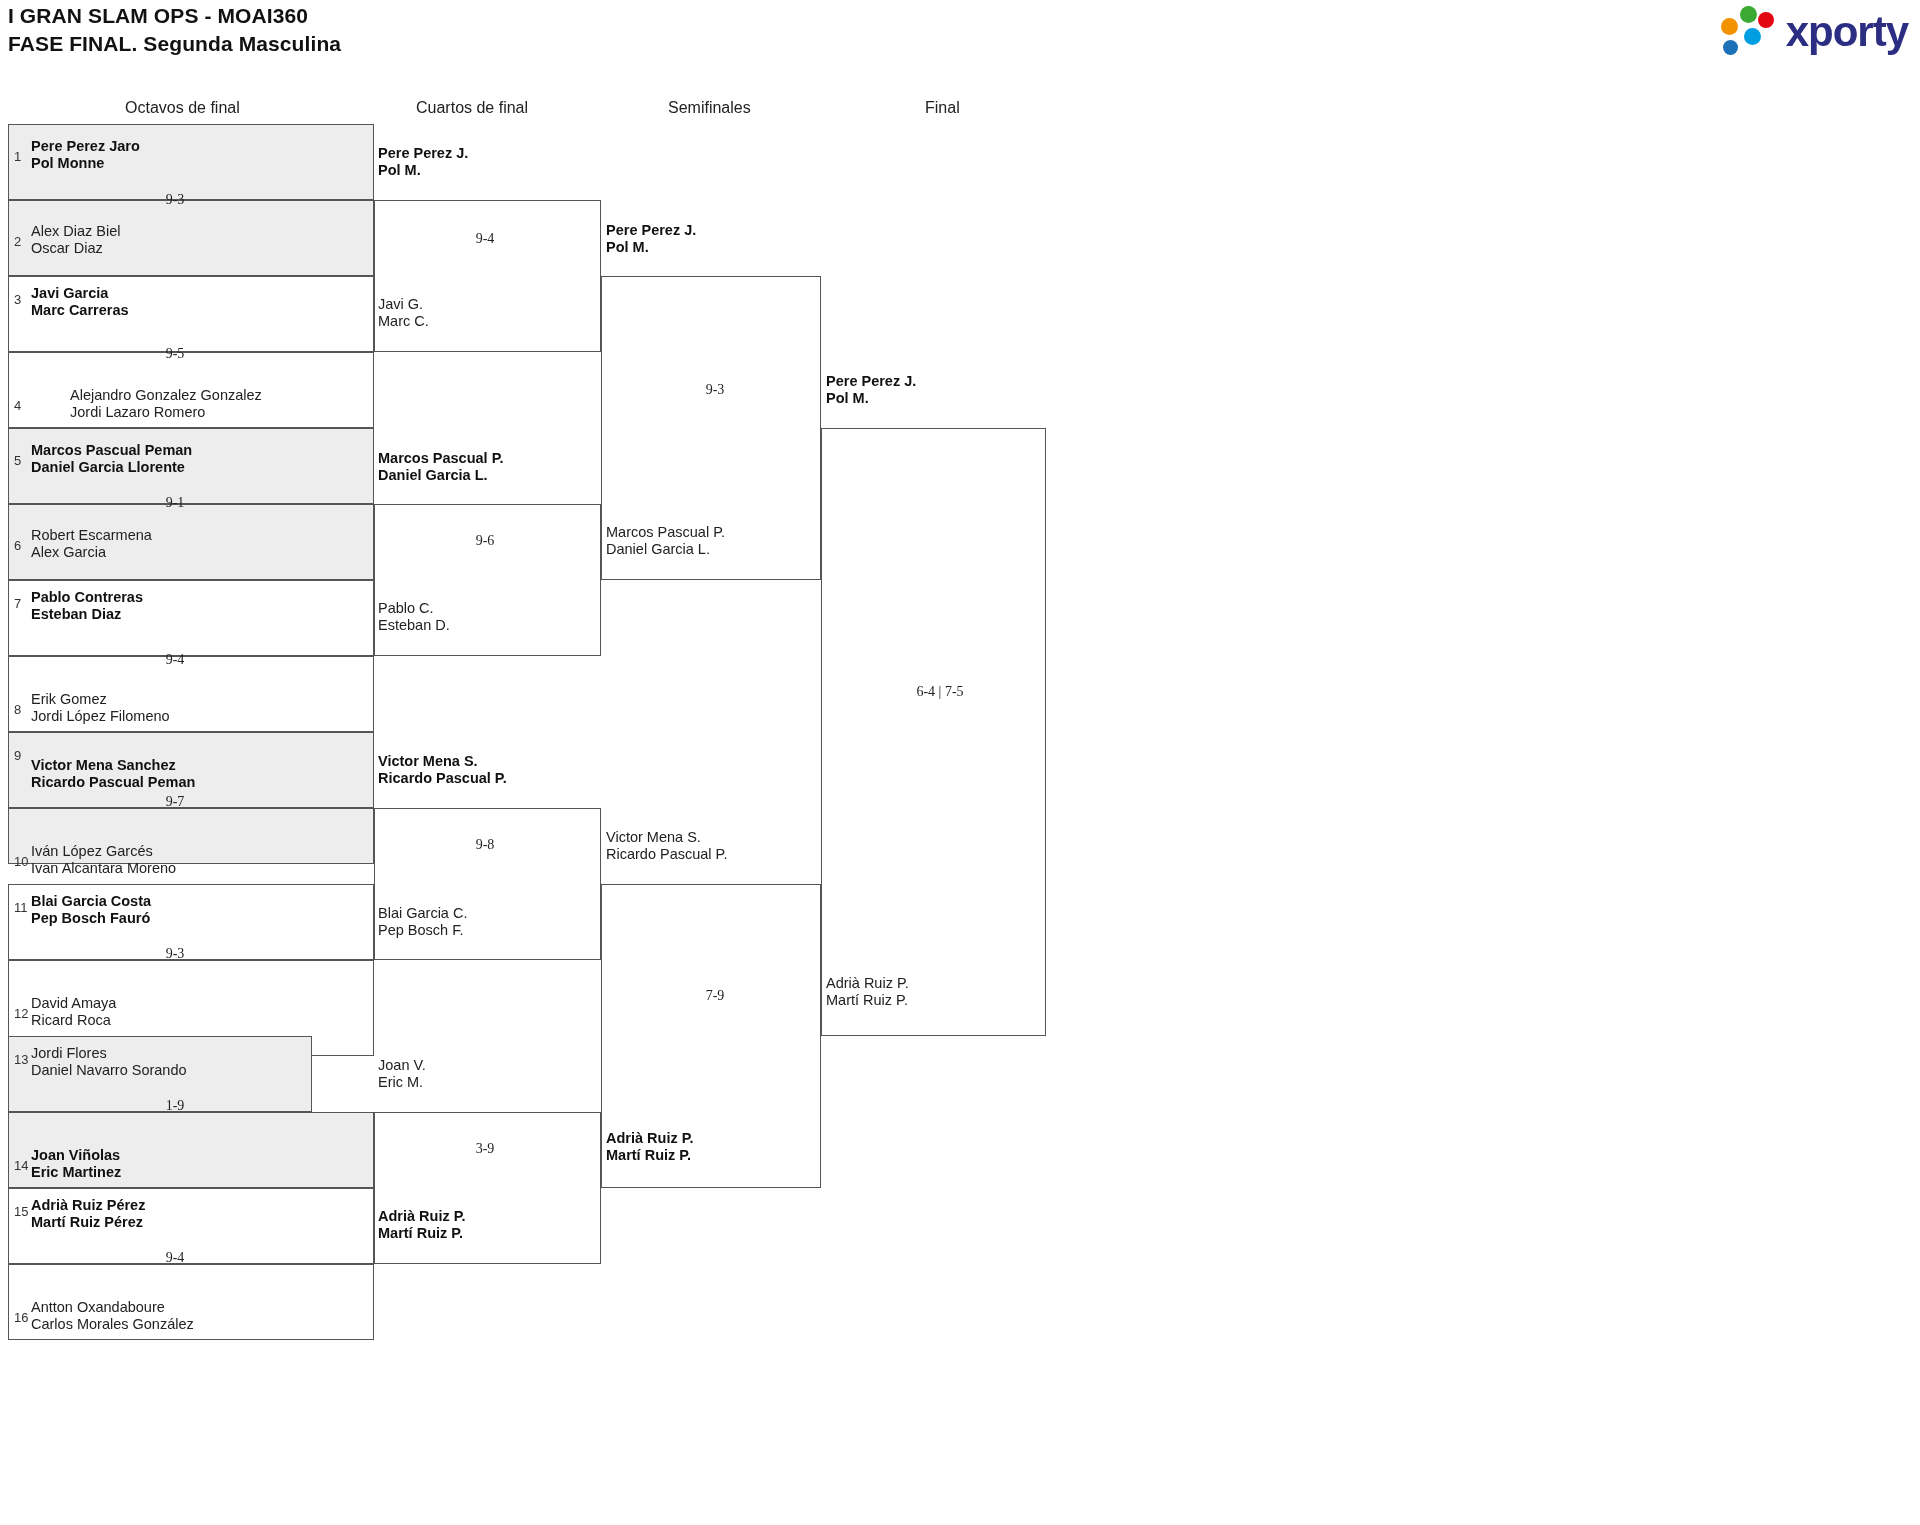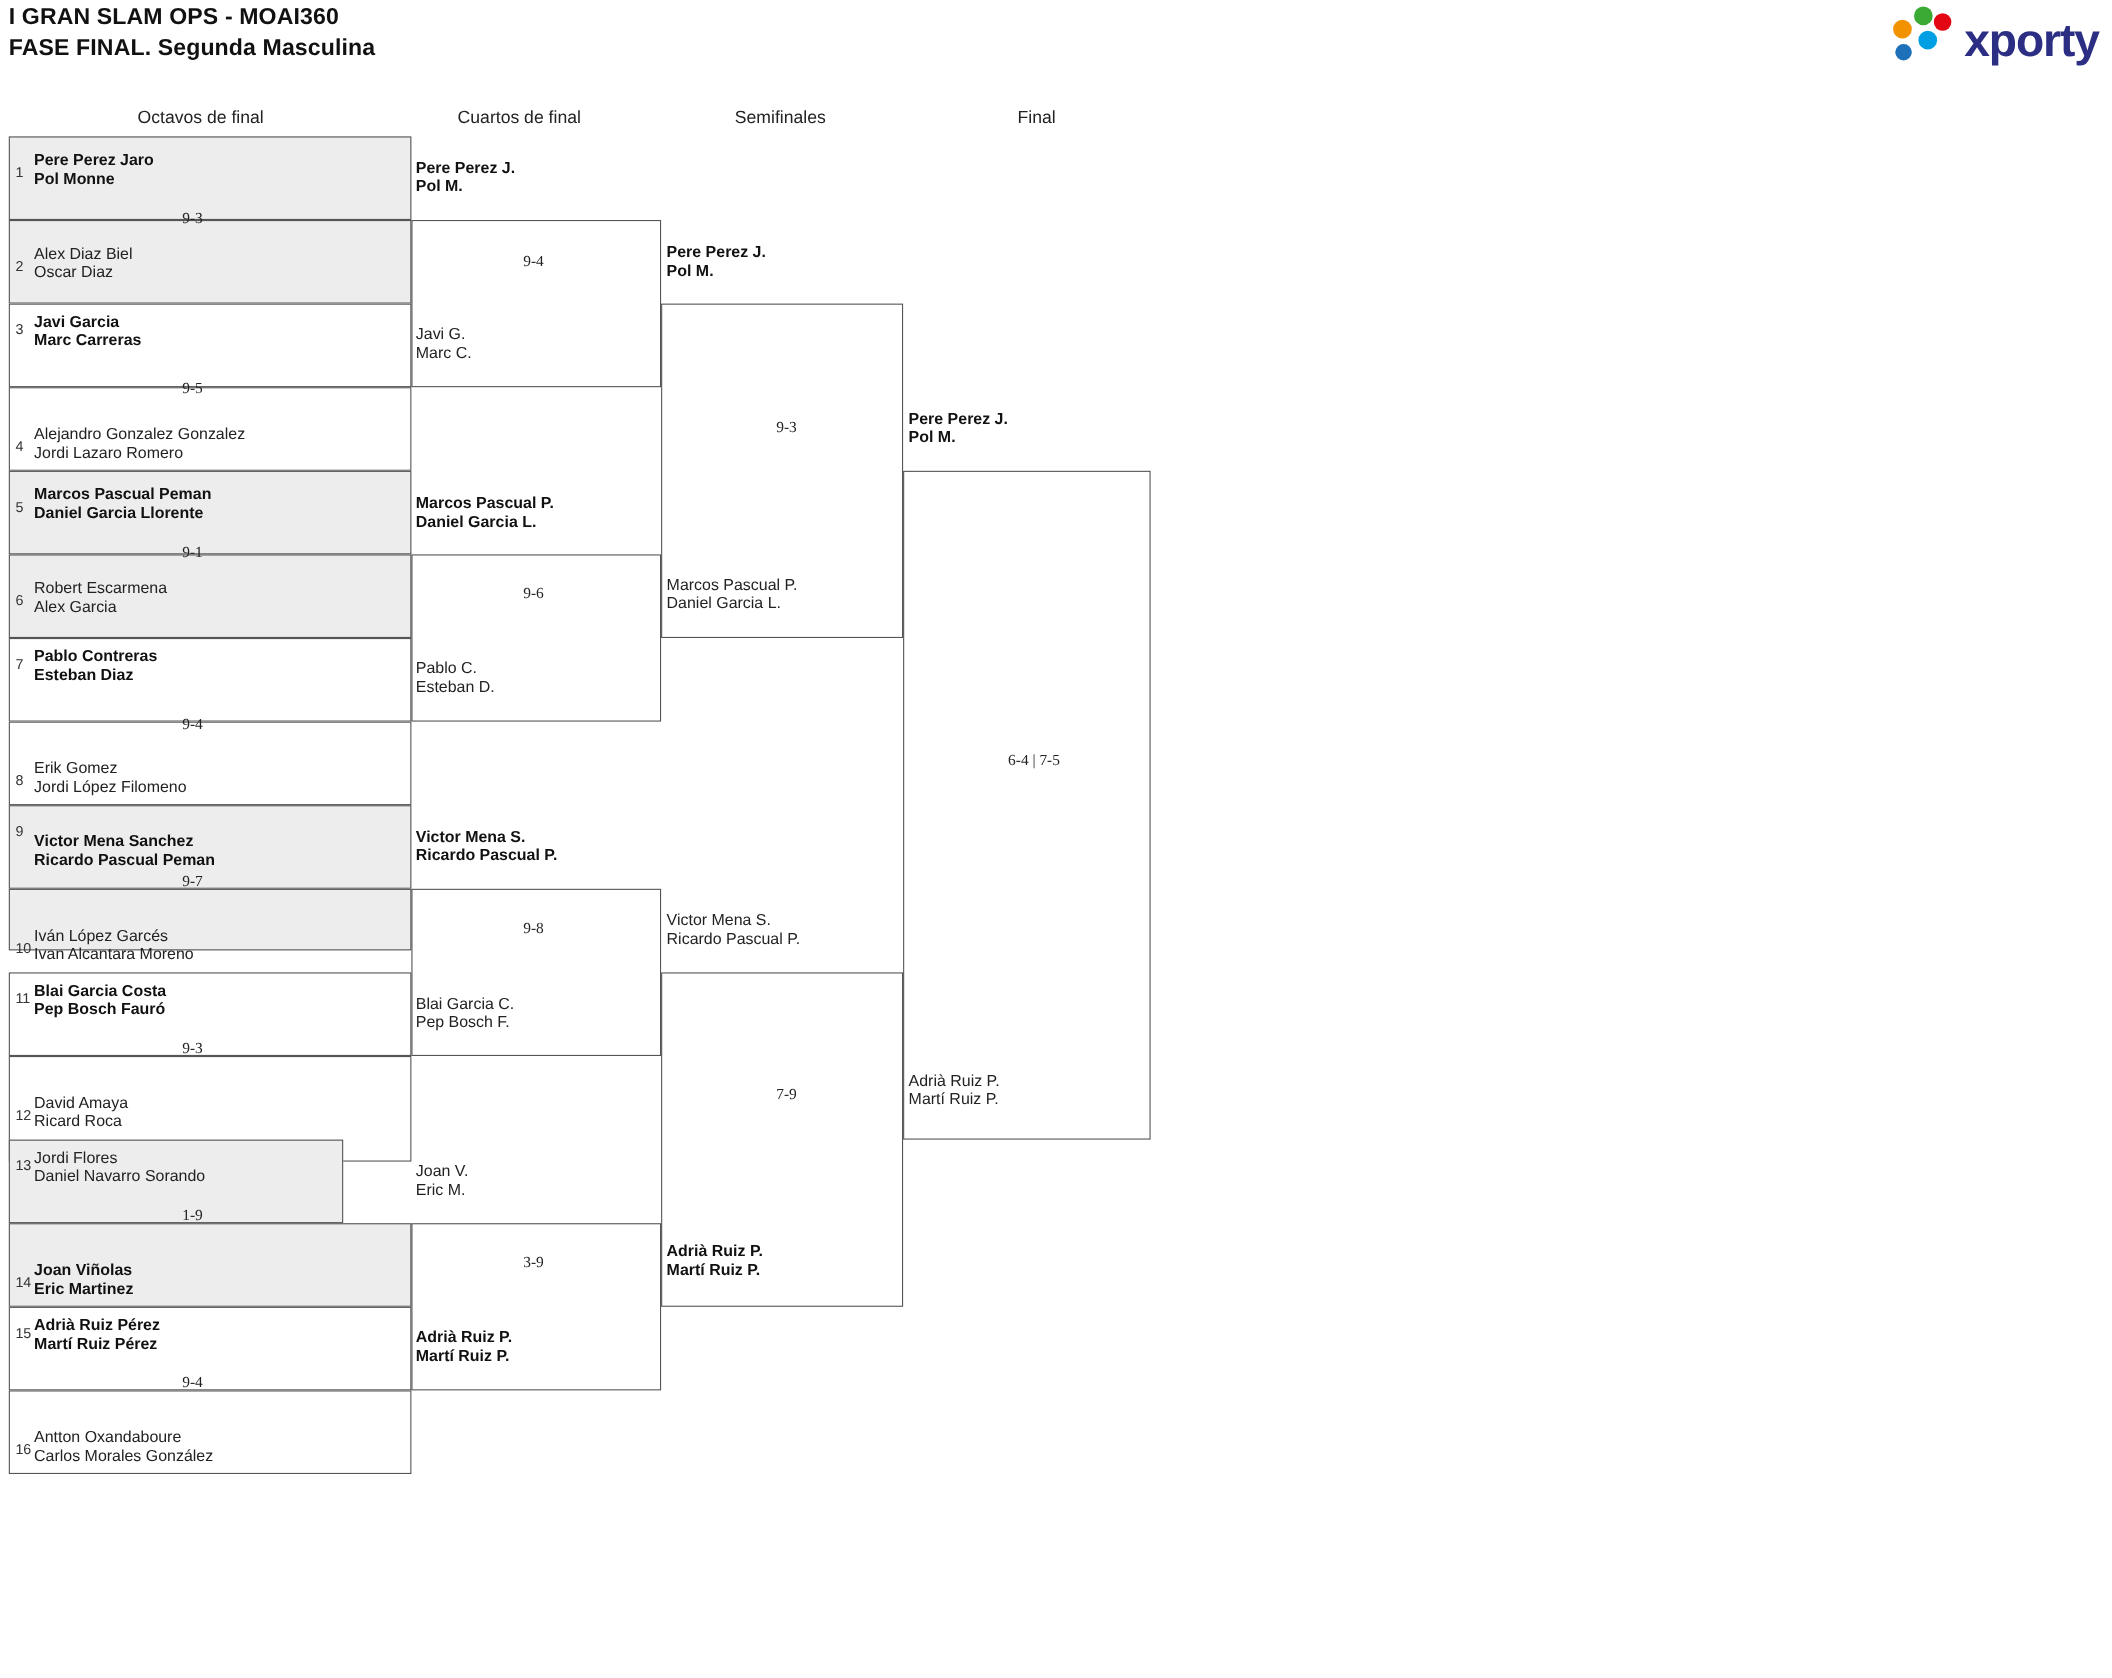--- a/index.html
+++ b/index.html
@@ -9,21 +9,21 @@
     width: 1920px; height: 1525px;
     font-family: "Liberation Sans", sans-serif;
     color: #1a1a1a;
   }
   #root { position: relative; width: 1920px; height: 1525px; overflow: hidden; }
 
   
   .title-block { position: absolute; left: 8px; top: 2px; }
   .title-line { font-size: 21px; font-weight: bold; line-height: 28px; color: #111; letter-spacing: .1px; }
 
-  .brand { position: absolute; right: 12px; top: 6px; display: flex; align-items: flex-end; gap: 10px; }
+  .brand { position: absolute; right: 12px; top: 6px; display: flex; align-items: center; gap: 10px; }
   .brand-mark { width: 58px; height: 52px; position: relative; }
   .dot { position: absolute; border-radius: 50%; }
   .brand-text { font-size: 42px; font-weight: bold; color: #2b2e83; letter-spacing: -1px; line-height: 42px; }
 
   
   .round-head { position: absolute; font-size: 16px; color: #222; white-space: nowrap; }
 
   
   .seed-cell {
     position: absolute; border: 1px solid #555; background: #fff;
@@ -90,21 +90,21 @@
 
   <div class="seed-cell" style="left:8px; top:276px; width:366px; height:76px;">
     <div class="seed-num" style="top:15px;">3</div>
     <div class="pair-names win" style="top:8px;">
       <div>Javi Garcia</div>
       <div>Marc Carreras</div>
     </div>
   </div>
   <div class="seed-cell" style="left:8px; top:352px; width:366px; height:76px;">
     <div class="seed-num" style="top:45px;">4</div>
-    <div class="pair-names" style="top:34px;">
+    <div class="pair-names" style="top:34px;margin-left:39px;">
       <div>Alejandro Gonzalez Gonzalez</div>
       <div>Jordi Lazaro Romero</div>
     </div>
   </div>
   <div class="score" style="left:120px; top:346px; width:110px;">9-5</div>
 
   <div class="seed-cell shaded" style="left:8px; top:428px; width:366px; height:76px;">
     <div class="seed-num" style="top:24px;">5</div>
     <div class="pair-names win" style="top:13px;">
       <div>Marcos Pascual Peman</div>

